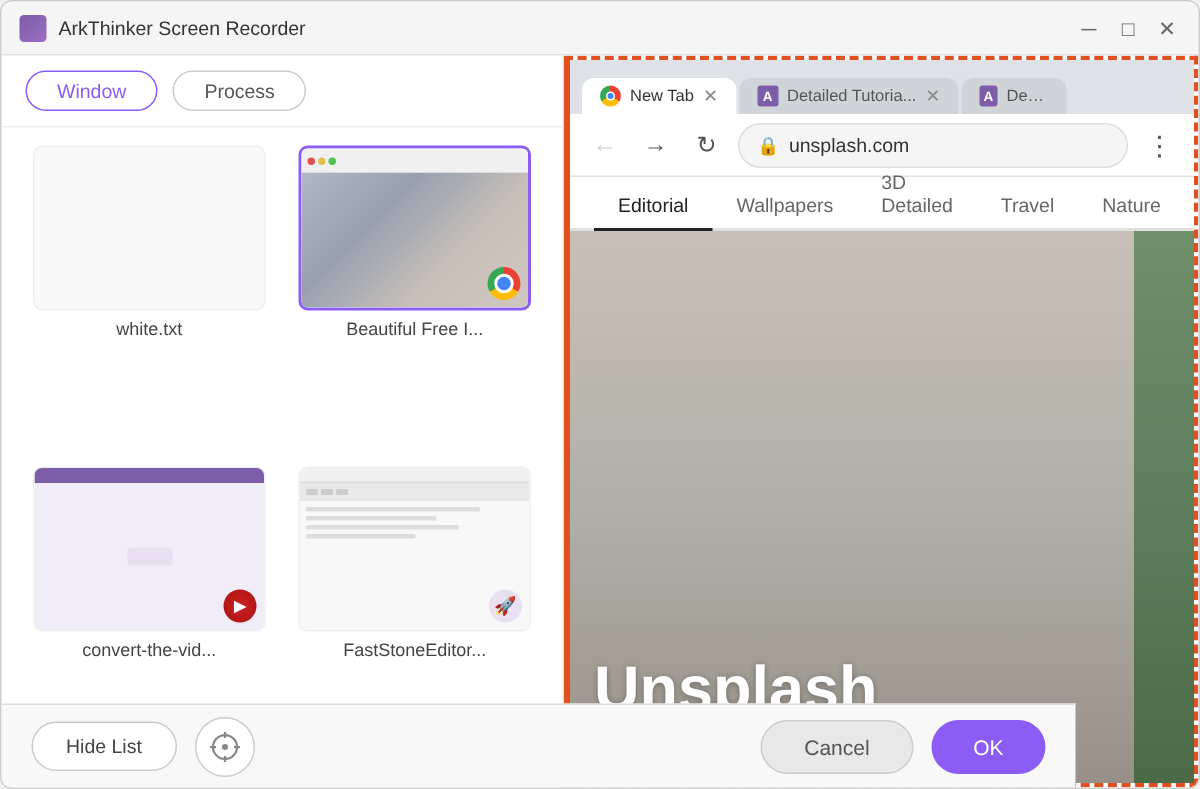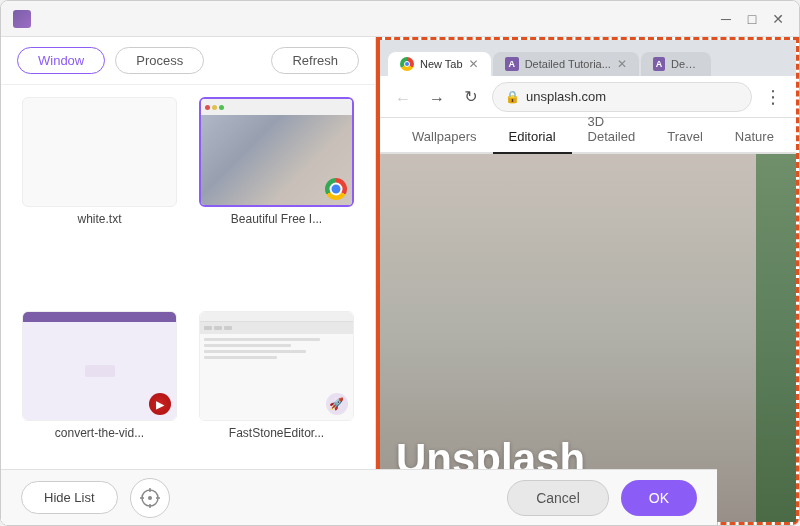--- a/index.html
+++ b/index.html
@@ -481,36 +481,36 @@
     }
   </style>
 </head>
 <body>
 
 <div class="window">
 
   <div class="title-bar">
     <div class="title-bar-left">
       <div class="title-bar-icon"></div>
+      <span class="title-bar-text">ArkThinker Screen Recorder</span>
     </div>
     <div class="title-bar-controls">
       <button class="title-btn">─</button>
       <button class="title-btn">□</button>
       <button class="title-btn">✕</button>
     </div>
   </div>
 
   <div class="main-content">
 
     <div class="left-panel">
 
       <div class="tab-bar">
         <button class="tab-btn active">Window</button>
         <button class="tab-btn">Process</button>
-        <button class="refresh-btn">Refresh</button>
       </div>
 
       <div class="window-grid">
 
         <div class="grid-item">
           <div class="grid-thumb blank"></div>
           <span class="grid-label">white.txt</span>
         </div>
 
         <div class="grid-item">
@@ -599,22 +599,22 @@
           <button class="nav-btn">→</button>
           <button class="nav-btn">↻</button>
           <div class="url-bar">
             <span class="url-bar-lock">🔒</span>
             <span class="url-bar-text">unsplash.com</span>
           </div>
           <button class="nav-btn" style="font-size:18px;">⋮</button>
         </div>
 
         <div class="browser-nav-tabs">
+          <div class="nav-tab active">Editorial</div>
           <div class="nav-tab">Wallpapers</div>
-          <div class="nav-tab active">Editorial</div>
           <div class="nav-tab">3D Detailed</div>
           <div class="nav-tab">Travel</div>
           <div class="nav-tab">Nature</div>
         </div>
 
         <div class="browser-content">
 
           <div style="position:absolute;right:0;top:0;bottom:0;width:40px;background:linear-gradient(180deg,#4a7a4a,#3a6a3a,#2a5a2a);opacity:0.7;"></div>
           <span class="unsplash-text">Unsplash</span>
           <span class="unsplash-sub">The internet's source for visu...</span>

